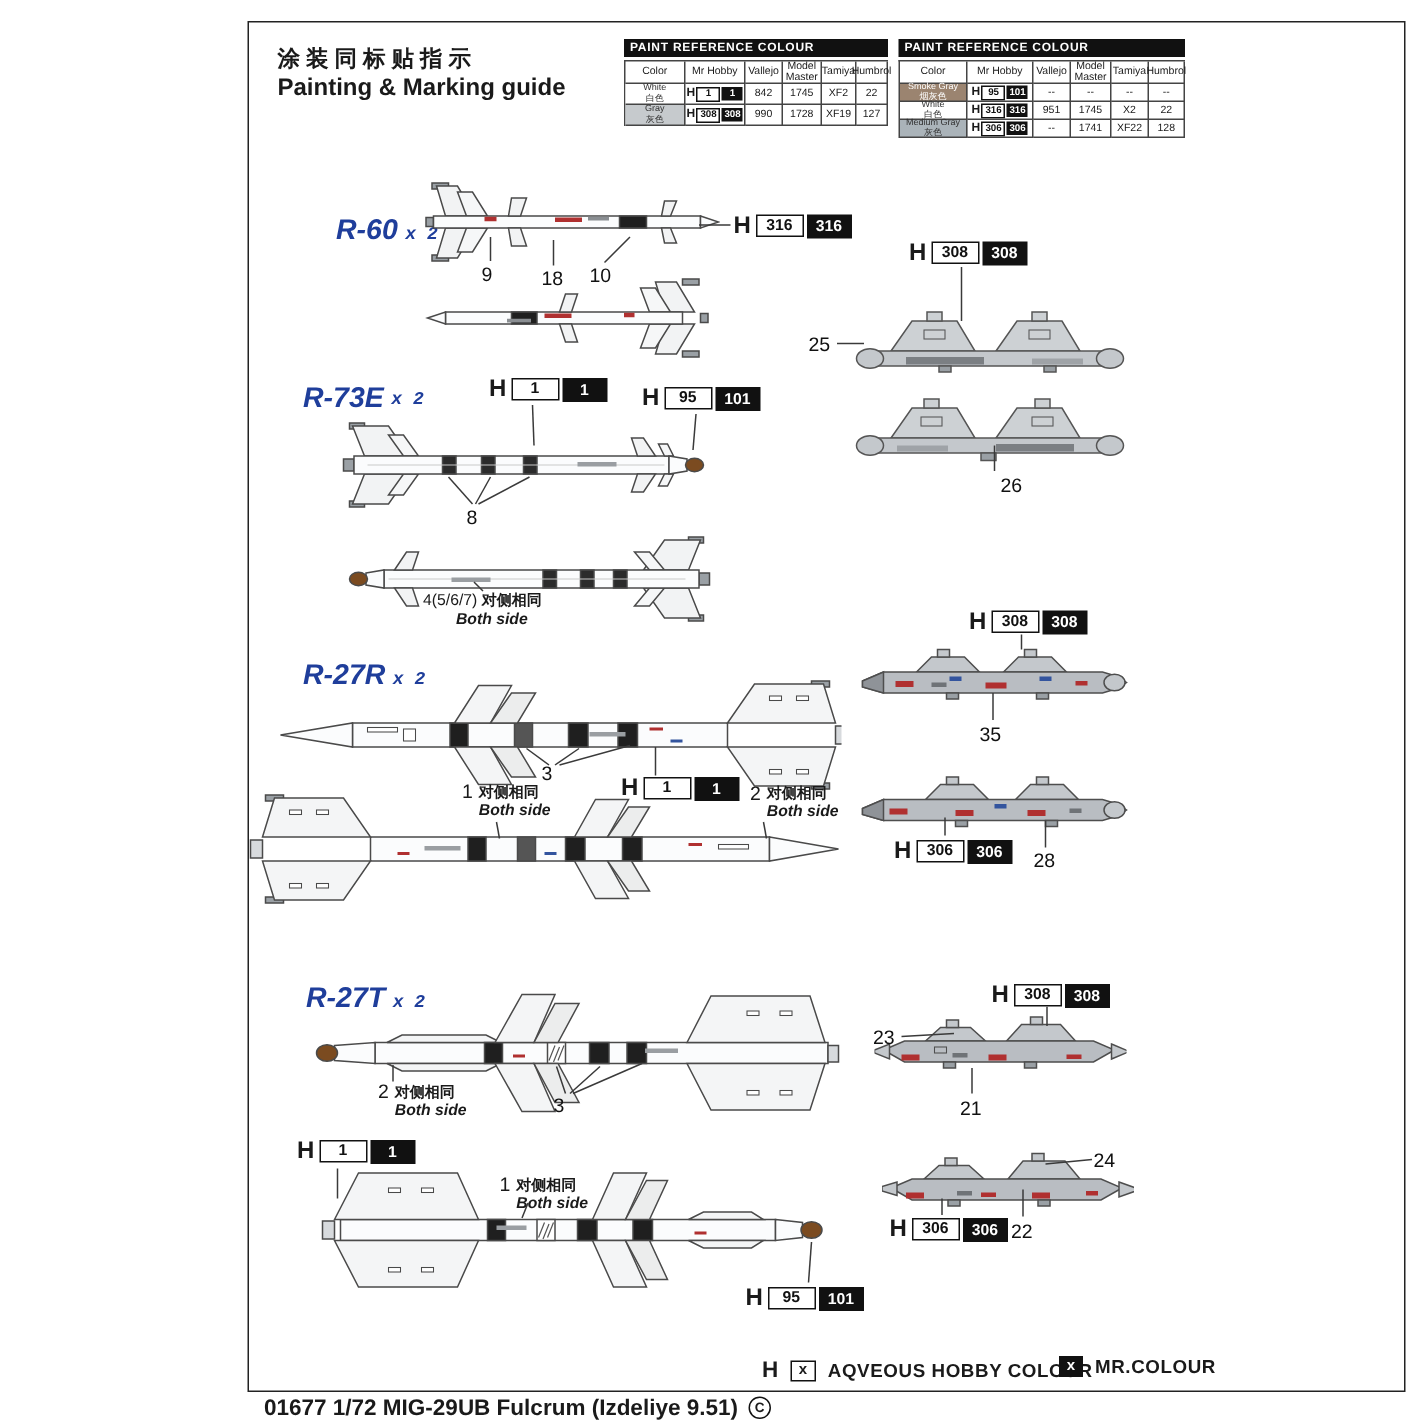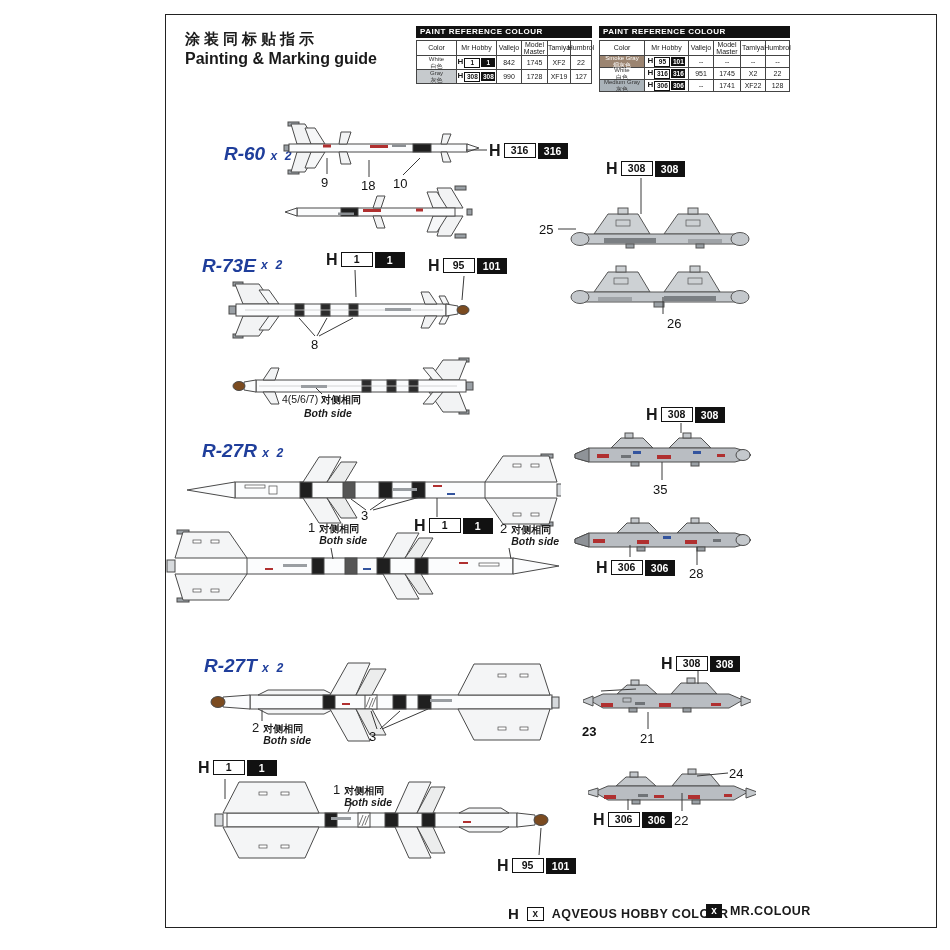--- a/index.html
+++ b/index.html
@@ -609,21 +609,21 @@
   <div class="abs co" style="left:321px;top:175px;">9</div>
   <div class="abs co" style="left:361px;top:178px;">18</div>
   <div class="abs co" style="left:393px;top:176px;">10</div>
   <div class="abs co" style="left:311px;top:337px;">8</div>
   <div class="abs co" style="left:361px;top:508px;">3</div>
   <div class="abs co" style="left:369px;top:729px;">3</div>
   <div class="abs co" style="left:539px;top:222px;">25</div>
   <div class="abs co" style="left:654px;top:316px;margin-left:13px;">26</div>
   <div class="abs co" style="left:653px;top:482px;">35</div>
   <div class="abs co" style="left:689px;top:566px;">28</div>
-  <div class="abs co" style="left:582px;top:724px;font-weight:bold;">23</div>
+  <div class="abs co" style="left:582px;top:684px;">23</div>
   <div class="abs co" style="left:640px;top:731px;">21</div>
   <div class="abs co" style="left:729px;top:766px;">24</div>
   <div class="abs co" style="left:674px;top:813px;">22</div>
 
   <div class="abs" style="left:282px;top:393px;font-size:10.5px;">
     <div><span>4(5/6/7)</span>
       <span style="font-weight:bold;font-size:10px;">对侧相同</span></div>
     <div style="font-weight:bold;font-style:italic;margin-left:22px;">Both side</div>
   </div>
   <div class="abs bs" style="left:308px;top:522px;">
@@ -650,14 +650,18 @@
   <div class="abs legend" style="left:508px;top:905px;">
     <span class="lg-h">H</span>
     <span class="lg-box-w">x</span>
     <span class="lg-text">AQVEOUS HOBBY COLOUR</span>
   </div>
   <div class="abs legend" style="left:706px;top:904px;">
     <span class="lg-box-b">x</span>
     <span class="lg-text">MR.COLOUR</span>
   </div>
 
+  <div class="abs footer">
+    <span>01677 1/72 MIG-29UB Fulcrum (Izdeliye 9.51)</span>
+    <span class="copyc">C</span>
+  </div>
 
 </div>
 
 </body></html>

